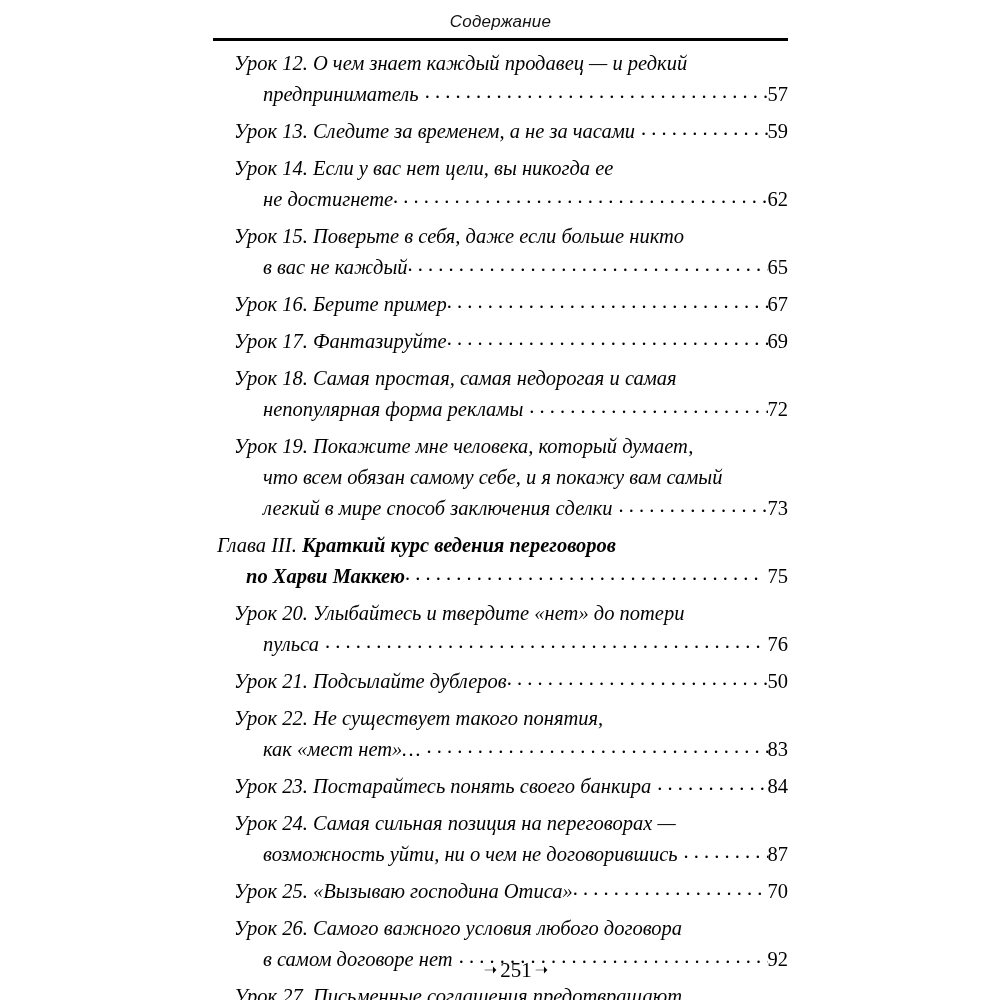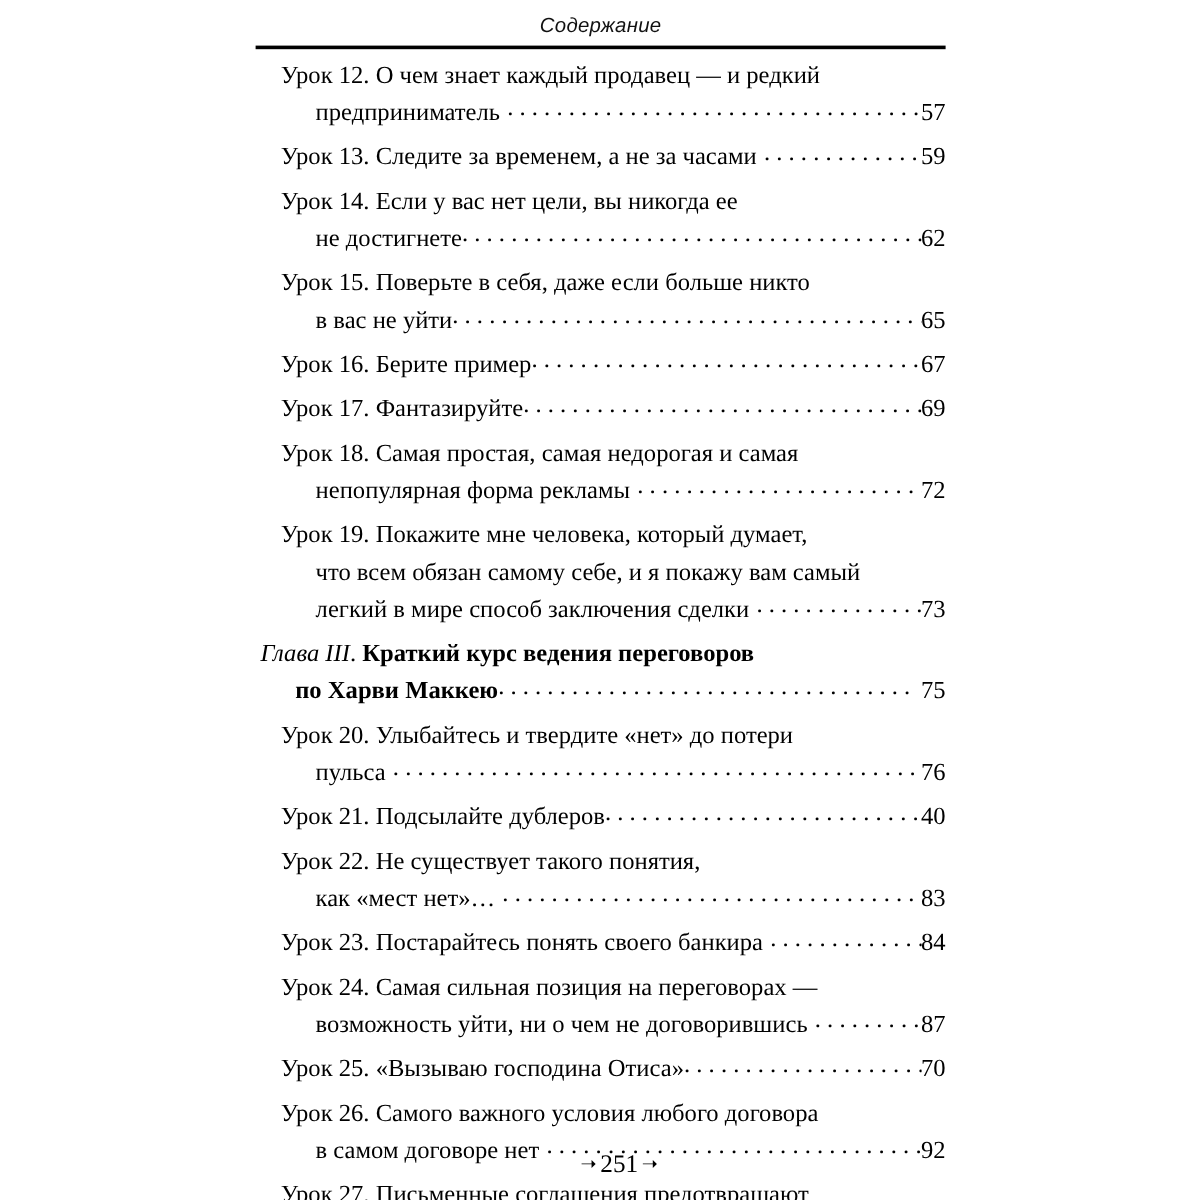--- a/index.html
+++ b/index.html
@@ -68,21 +68,21 @@
     white-space: nowrap;
   }
   .line.indent { padding-left: 29px; }
 
   .entry.lesson .line { padding-left: 21px; }
   .entry.lesson .line.indent { padding-left: 50px; }
 
   .entry.chapter .line { padding-left: 4px; }
   .entry.chapter .line.indent { padding-left: 33px; }
 
-  .txt { flex: 0 0 auto; }
+  .txt { flex: 0 0 auto; font-style: italic; }
 
   .chapter-num {
     font-style: italic;
   }
   .chapter-title {
     font-weight: bold;
   }
 
   
   .leader {
@@ -164,21 +164,21 @@
           <span class="txt">не достигнете</span>
           <span class="leader"></span>
           <span class="pageno">62</span>
         </div>
       </div>
       <div class="entry lesson">
         <div class="line">
           <span class="txt">Урок 15. Поверьте в себя, даже если больше никто</span>
         </div>
         <div class="line indent">
-          <span class="txt">в вас не уйти</span>
+          <span class="txt">в вас не каждый</span>
           <span class="leader"></span>
           <span class="pageno">65</span>
         </div>
       </div>
       <div class="entry lesson">
         <div class="line">
           <span class="txt">Урок 16. Берите пример</span>
           <span class="leader"></span>
           <span class="pageno">67</span>
         </div>
@@ -232,21 +232,21 @@
         <div class="line indent">
           <span class="txt">пульса</span>
           <span class="leader gap-before gap-after"></span>
           <span class="pageno">76</span>
         </div>
       </div>
       <div class="entry lesson">
         <div class="line">
           <span class="txt">Урок 21. Подсылайте дублеров</span>
           <span class="leader"></span>
-          <span class="pageno">40</span>
+          <span class="pageno">50</span>
         </div>
       </div>
       <div class="entry lesson">
         <div class="line">
           <span class="txt">Урок 22. Не существует такого понятия,</span>
         </div>
         <div class="line indent">
           <span class="txt">как «мест нет»…</span>
           <span class="leader gap-before"></span>
           <span class="pageno">83</span>

